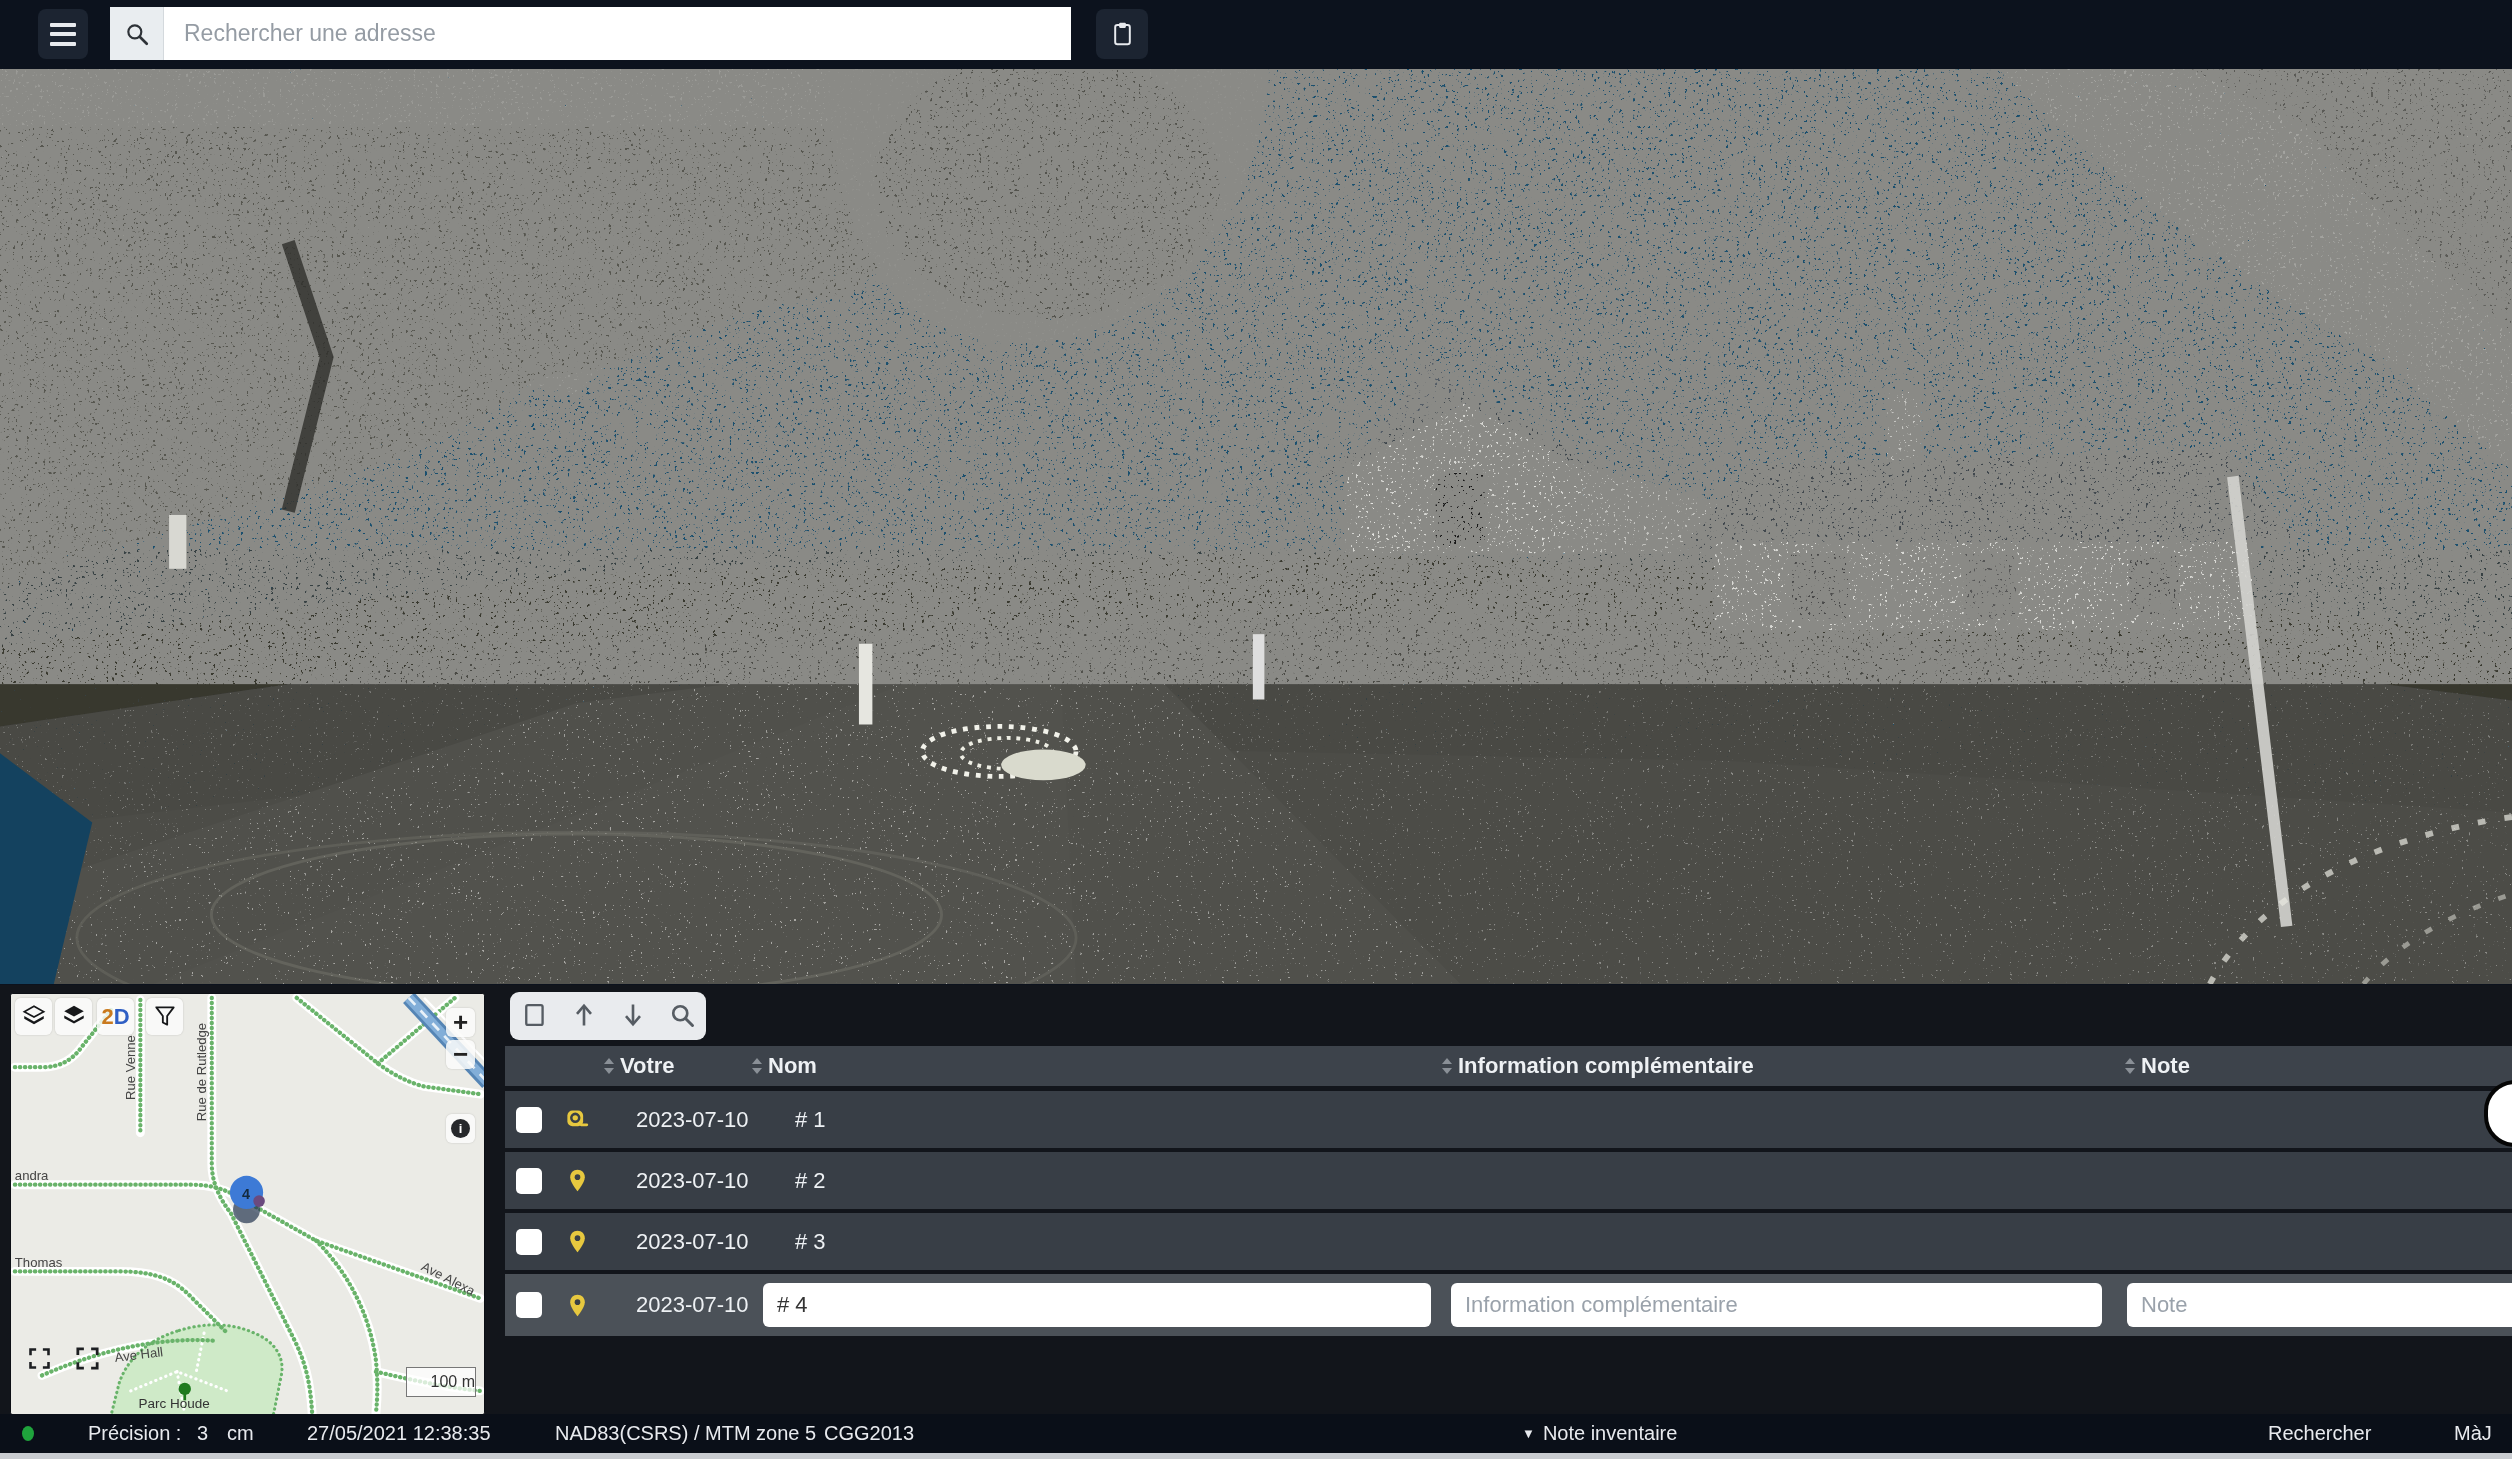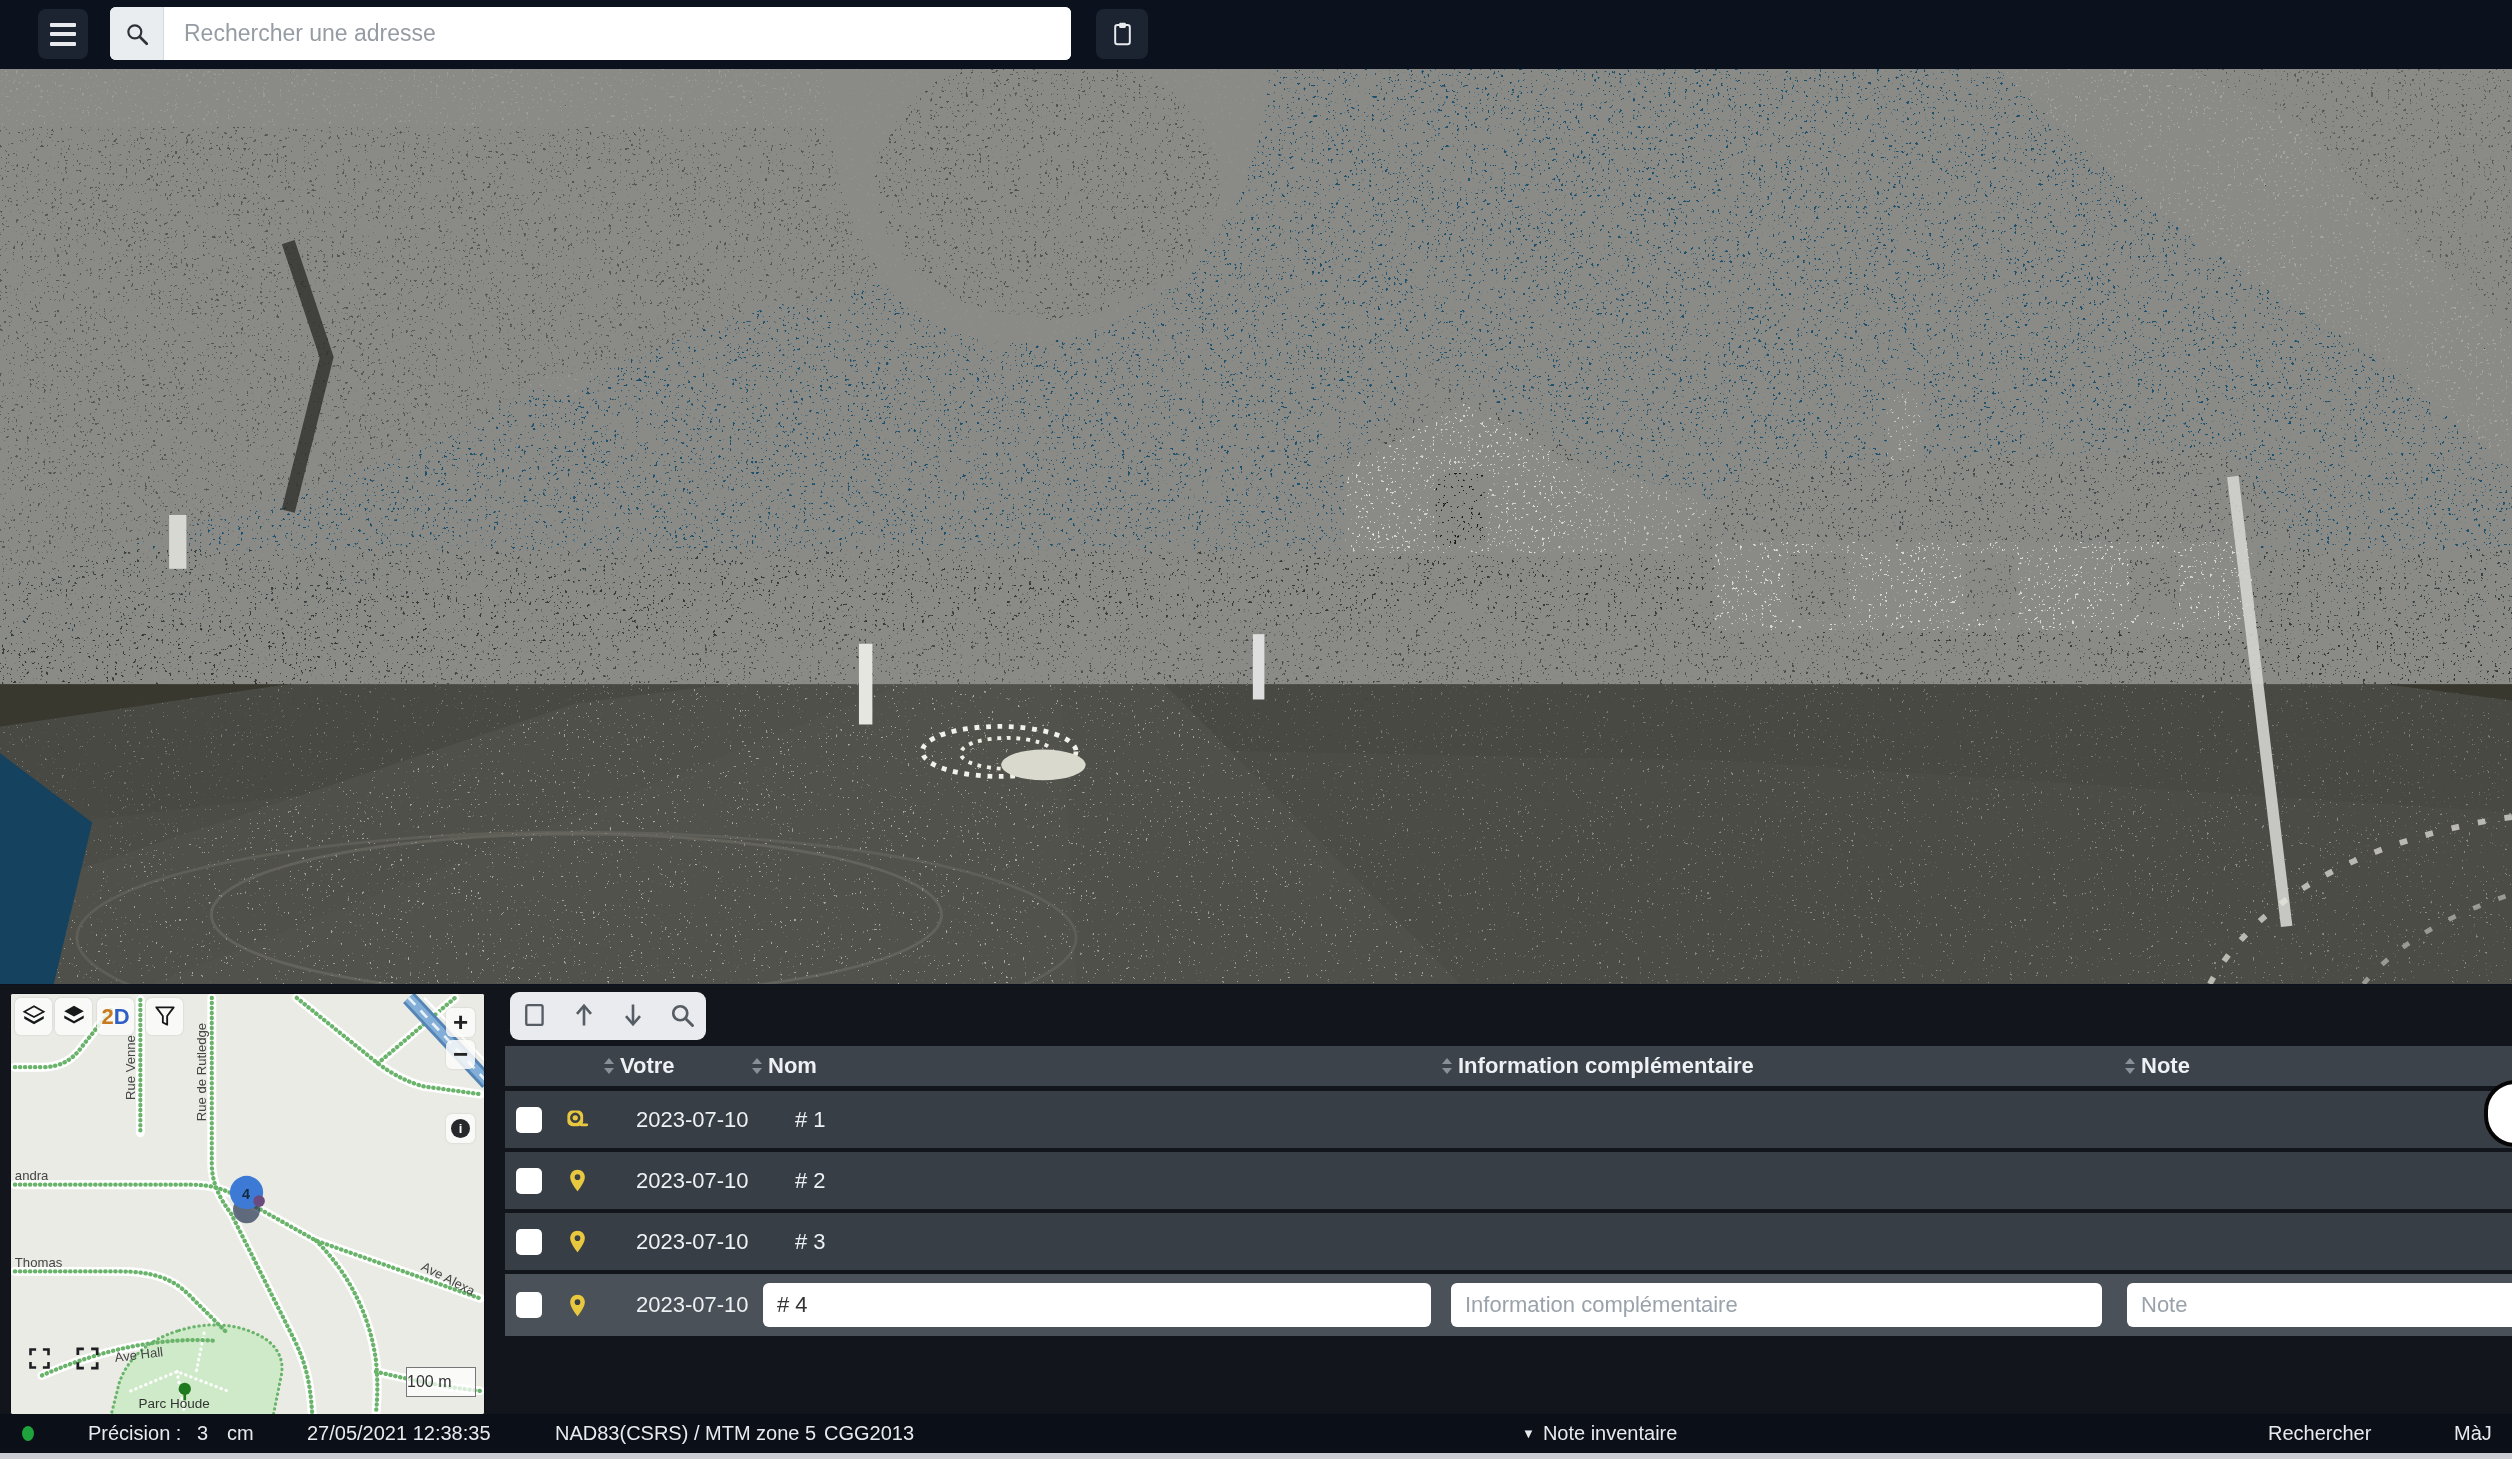--- a/index.html
+++ b/index.html
@@ -5,21 +5,21 @@
   html,body{margin:0;padding:0;background:#000;}
   #root{position:relative;width:3013px;height:1459px;overflow:hidden;
         background:#0c121d;font-family:"Liberation Sans",sans-serif;}
 
   
   .topbar{position:absolute;left:0;top:0;width:3013px;height:69px;background:#0c121d;z-index:30;}
   .hamb{position:absolute;left:38px;top:9px;width:50px;height:50px;border-radius:8px;
         background:#1c2431;display:flex;flex-direction:column;justify-content:center;align-items:center;gap:5.5px;cursor:pointer;}
   .hamb i{display:block;width:26px;height:4px;background:#e8eaee;border-radius:1px;}
   .search{position:absolute;left:110px;top:7px;width:961px;height:53px;background:#ffffff;
-        border-radius:6px;display:flex;align-items:stretch;overflow:hidden;}
+        border-radius:0;display:flex;align-items:stretch;overflow:hidden;}
   .search .seg{width:53px;background:#e9edf0;border-right:1px solid #d4d9dd;display:flex;align-items:center;justify-content:center;}
   .search input{flex:1;border:none;outline:none;font-size:23px;color:#333;padding:0 20px;font-family:"Liberation Sans",sans-serif;}
   .search input::placeholder{color:#959ca4;}
   .clipbtn{position:absolute;left:1096px;top:9px;width:52px;height:50px;border-radius:8px;
         background:#1c2431;display:flex;align-items:center;justify-content:center;cursor:pointer;}
 
   
   .viewport{position:absolute;left:0;top:69px;width:3013px;height:915px;overflow:hidden;}
   .scene{position:absolute;left:0;top:0;width:3013px;height:915px;display:block;}
 
@@ -28,21 +28,21 @@
 
   
   .minimap{position:absolute;left:10px;top:8px;width:473px;height:420px;background:#ebebe6;
         border:1.5px solid #0c0f15;border-radius:3px;overflow:hidden;}
   .mbtn{position:absolute;background:rgba(252,252,250,.85);border-radius:6px;display:flex;
         align-items:center;justify-content:center;color:#17181a;cursor:pointer;box-shadow:0 0 2px rgba(0,0,0,.18);}
   .mode2d{font-size:22px;font-weight:700;}
   .mzoom{font-size:26px;font-weight:700;color:#222;}
   .mfs{position:absolute;width:31px;height:31px;display:flex;align-items:center;justify-content:center;cursor:pointer;}
   .mscale{position:absolute;left:395px;top:373px;width:68px;height:28px;background:rgba(255,255,255,.75);
-        border:1.5px solid #777;display:flex;align-items:center;justify-content:flex-start;font-size:16px;color:#333;}
+        border:1.5px solid #777;display:flex;align-items:center;justify-content:flex-end;font-size:16px;color:#333;}
 
   
   .tb-toolbar{position:absolute;background:#e9ebee;border-radius:9px;display:flex;align-items:center;
         justify-content:space-around;cursor:pointer;}
   .tb-left{left:510px;top:7px;width:196px;height:48px;color:#565c63;}
   .thead{position:absolute;left:505px;top:61px;width:2497px;height:40px;background:#3d434b;}
   .hcell{position:absolute;top:0;height:40px;display:flex;align-items:center;gap:5px;color:#eef1f4;
         font-size:22px;font-weight:700;cursor:pointer;}
   .trow{position:absolute;left:505px;width:2497px;height:57px;background:#383e46;}
   .trow .chk{position:absolute;left:10.6px;top:15.6px;width:26px;height:26px;background:#fff;border-radius:5px;cursor:pointer;}

